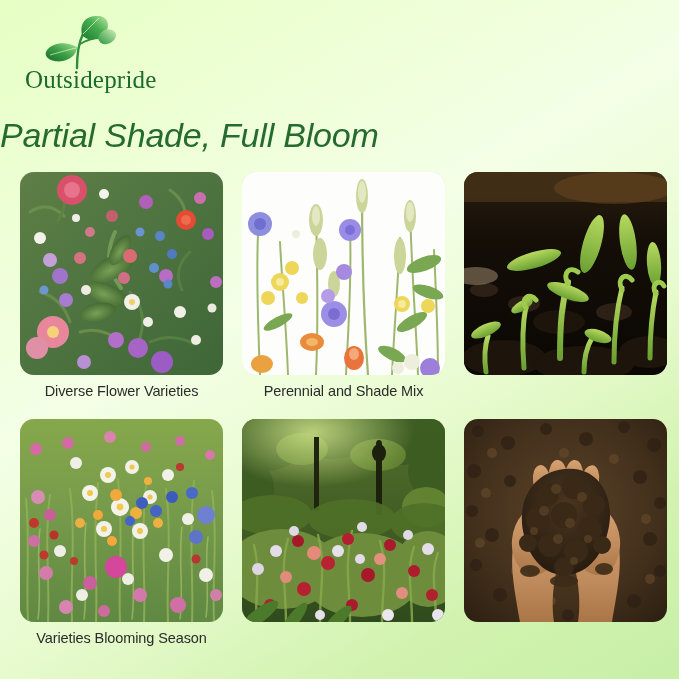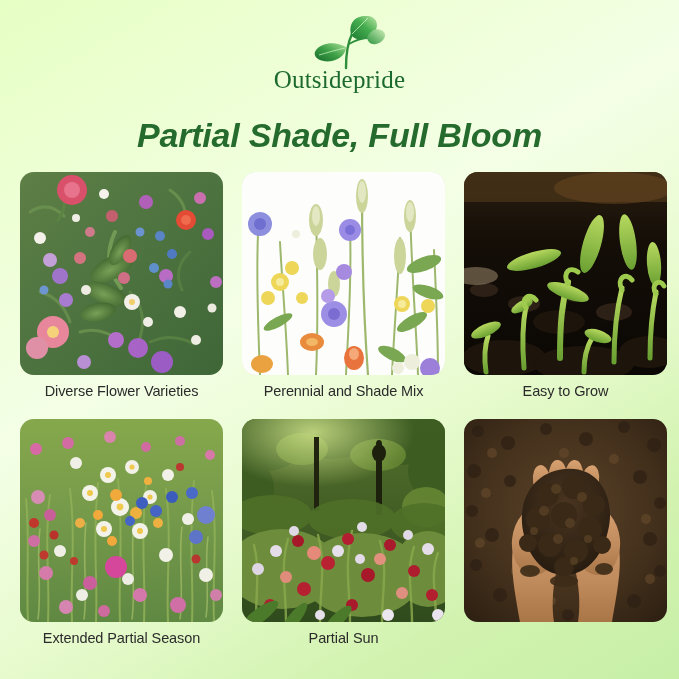--- a/index.html
+++ b/index.html
@@ -29,21 +29,21 @@
   }
 
   
   .brand {
     position: absolute;
     top: 14px;
     left: 0;
     right: 0;
     display: flex;
     flex-direction: column;
-    align-items: center;
+    padding-left: 25px;
   }
   .brand-mark {
     width: 92px;
     height: 56px;
     position: relative;
     display: block;
   }
   .brand-name {
     font-family: "Liberation Serif", "DejaVu Serif", serif;
     font-size: 25px;
@@ -51,23 +51,22 @@
     color: #1d6a2f;
     line-height: 1;
     margin-top: -3px;
   }
 
   .headline {
     position: absolute;
     top: 116px;
     left: 0;
     right: 0;
-    text-align: center;
     font-size: 34px;
-    font-weight: bold;
+    font-weight: normal;
     font-style: italic;
     letter-spacing: -0.2px;
     color: #256b2e;
     font-family: "Liberation Sans", sans-serif;
   }
 
   
   .grid {
     position: absolute;
     top: 172px;
@@ -372,21 +371,20 @@
           </g>
 
           <g fill="none" stroke="#9ecb4e" stroke-width="5" stroke-linecap="round">
             <path d="M104 112 C 98 100, 106 94, 114 100"></path>
             <path d="M158 118 C 152 106, 162 100, 168 108"></path>
             <path d="M192 122 C 186 112, 196 106, 200 114"></path>
             <path d="M62 136 C 56 126, 66 120, 72 128"></path>
           </g>
         </svg>
       </div>
-      <div class="caption">Easy to Grow</div>
     </div>
 
     <div class="cell">
       <div class="thumb">
         <svg viewBox="0 0 203 203" xmlns="http://www.w3.org/2000/svg">
           <defs>
             <linearGradient id="g4bg" x1="0" y1="0" x2="0" y2="1">
               <stop offset="0" stop-color="#86a84c"></stop>
               <stop offset="0.5" stop-color="#74994a"></stop>
               <stop offset="1" stop-color="#5f8842"></stop>
@@ -481,21 +479,21 @@
           <g>
             <circle cx="14" cy="104" r="5" fill="#c0372c"></circle>
             <circle cx="34" cy="116" r="4.5" fill="#b9332a"></circle>
             <circle cx="24" cy="136" r="4.5" fill="#bf3a2e"></circle>
             <circle cx="160" cy="48" r="4" fill="#bb3830"></circle>
             <circle cx="176" cy="140" r="4.5" fill="#b93630"></circle>
             <circle cx="54" cy="142" r="4" fill="#bd3b2d"></circle>
           </g>
         </svg>
       </div>
-      <div class="caption">Extended Partial Season</div>
+      <div class="caption">Varieties Blooming Season</div>
     </div>
 
     <div class="cell">
       <div class="thumb">
         <svg viewBox="0 0 203 203" xmlns="http://www.w3.org/2000/svg">
           <defs>
             <linearGradient id="g5sky" x1="0" y1="0" x2="0" y2="1">
               <stop offset="0" stop-color="#54702c"></stop>
               <stop offset="1" stop-color="#2f4a1c"></stop>
             </linearGradient>
@@ -579,21 +577,20 @@
             <circle cx="120" cy="108" r="5" fill="#e2dce7"></circle>
           </g>
 
           <g fill="#4c7a2b">
             <ellipse cx="18" cy="196" rx="22" ry="7" transform="rotate(-36 18 196)"></ellipse>
             <ellipse cx="52" cy="200" rx="20" ry="6" transform="rotate(-52 52 200)"></ellipse>
             <ellipse cx="96" cy="200" rx="18" ry="6" transform="rotate(-44 96 200)"></ellipse>
           </g>
         </svg>
       </div>
-      <div class="caption">Partial Sun</div>
     </div>
 
     <div class="cell">
       <div class="thumb">
         <svg viewBox="0 0 203 203" xmlns="http://www.w3.org/2000/svg">
           <defs>
             <radialGradient id="g6bg" cx="0.5" cy="0.45" r="0.75">
               <stop offset="0" stop-color="#5a4228"></stop>
               <stop offset="0.6" stop-color="#43301c"></stop>
               <stop offset="1" stop-color="#2b1e11"></stop>

